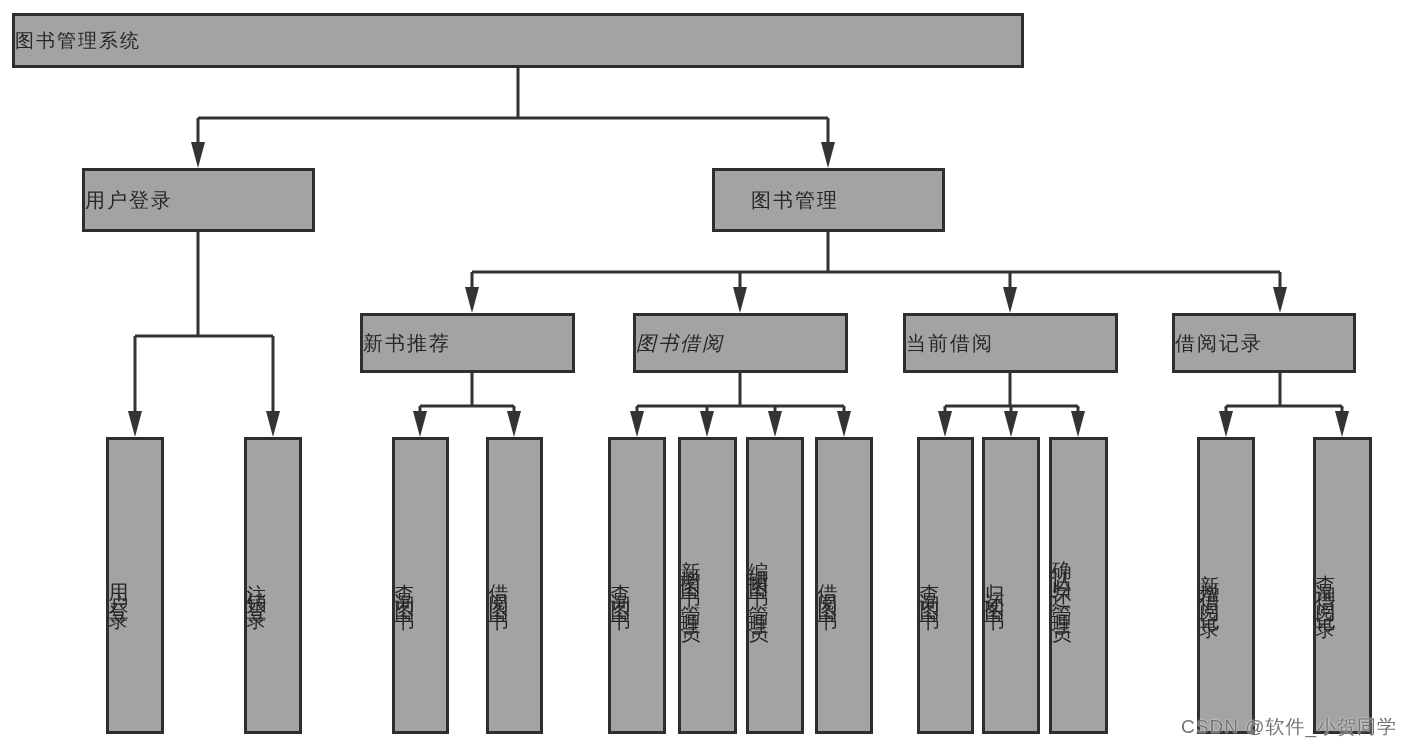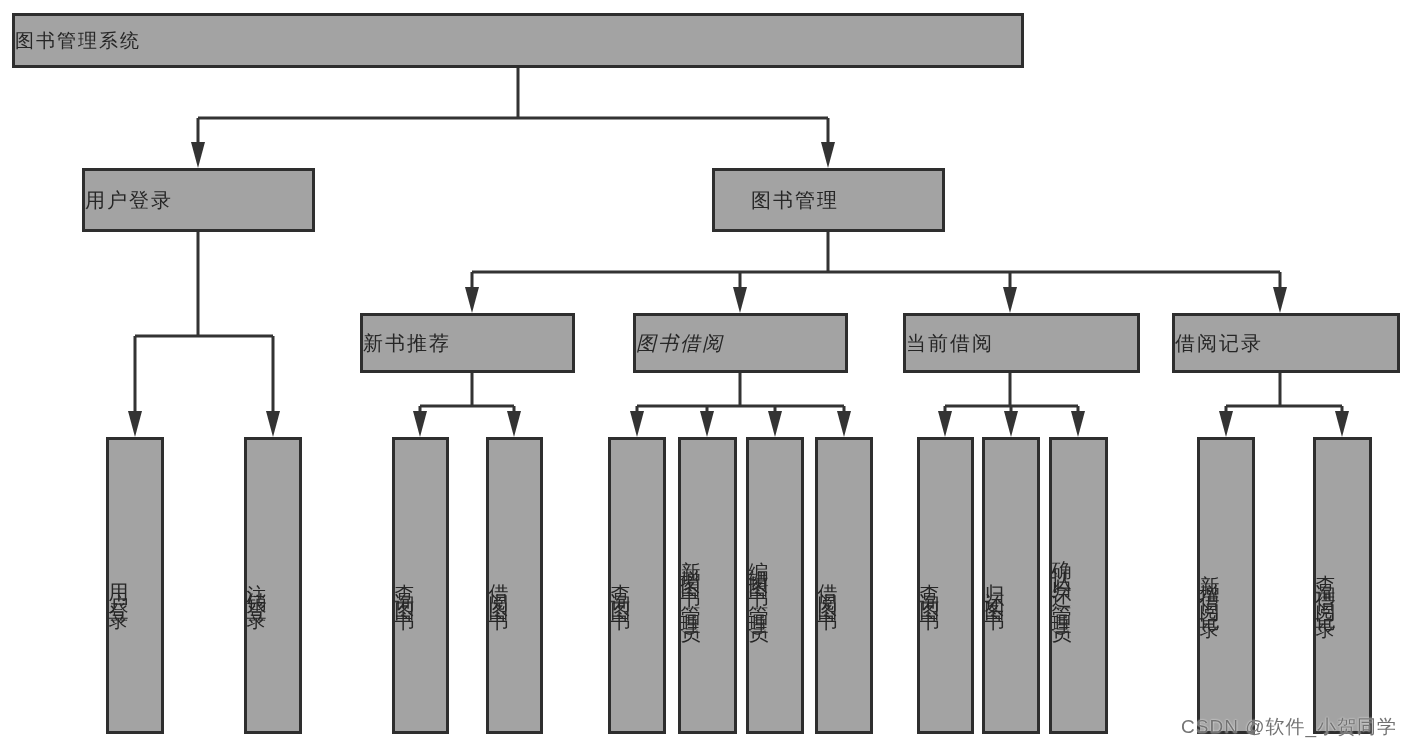--- a/index.html
+++ b/index.html
@@ -89,24 +89,24 @@
   <div class="hnode" style="left:712px; top:168px; width:233px; height:64px;padding-left:36px;">
     <span>图书管理</span>
   </div>
 
   <div class="hnode" style="left:360px; top:313px; width:215px; height:60px;">
     <span>新书推荐</span>
   </div>
   <div class="hnode" style="left:633px; top:313px; width:215px; height:60px;font-style:italic;">
     <span>图书借阅</span>
   </div>
-  <div class="hnode" style="left:903px; top:313px; width:237px; height:60px;">
+  <div class="hnode" style="left:903px; top:313px; width:215px; height:60px;">
     <span>当前借阅</span>
   </div>
-  <div class="hnode" style="left:1172px; top:313px; width:228px; height:60px;">
+  <div class="hnode" style="left:1172px; top:313px; width:184px; height:60px;">
     <span>借阅记录</span>
   </div>
 
   <div class="vnode" style="left:106px; top:437px; width:58px; height:297px;">
     <span>用户登录</span>
   </div>
   <div class="vnode" style="left:244px; top:437px; width:58px; height:297px;">
     <span>注销登录</span>
   </div>
 

